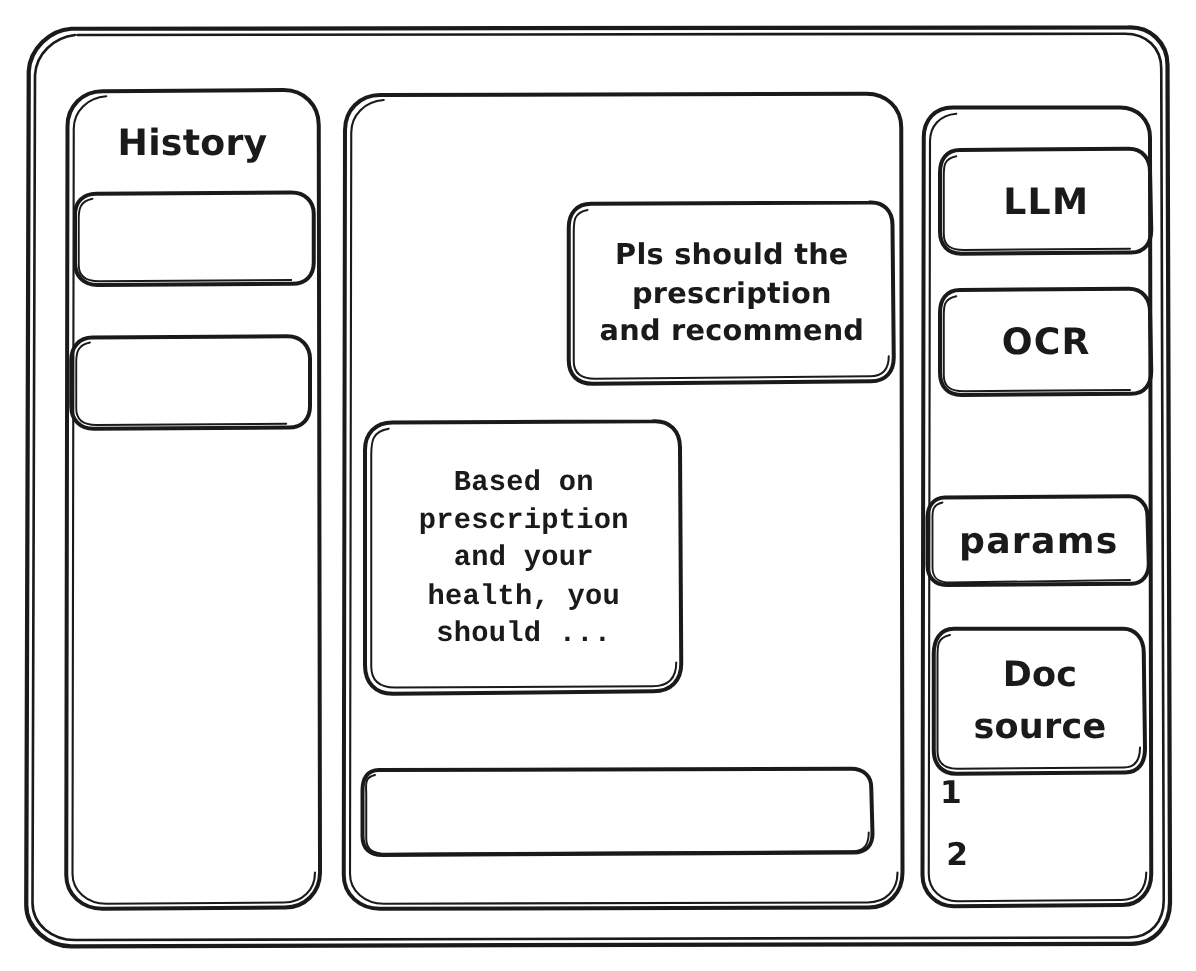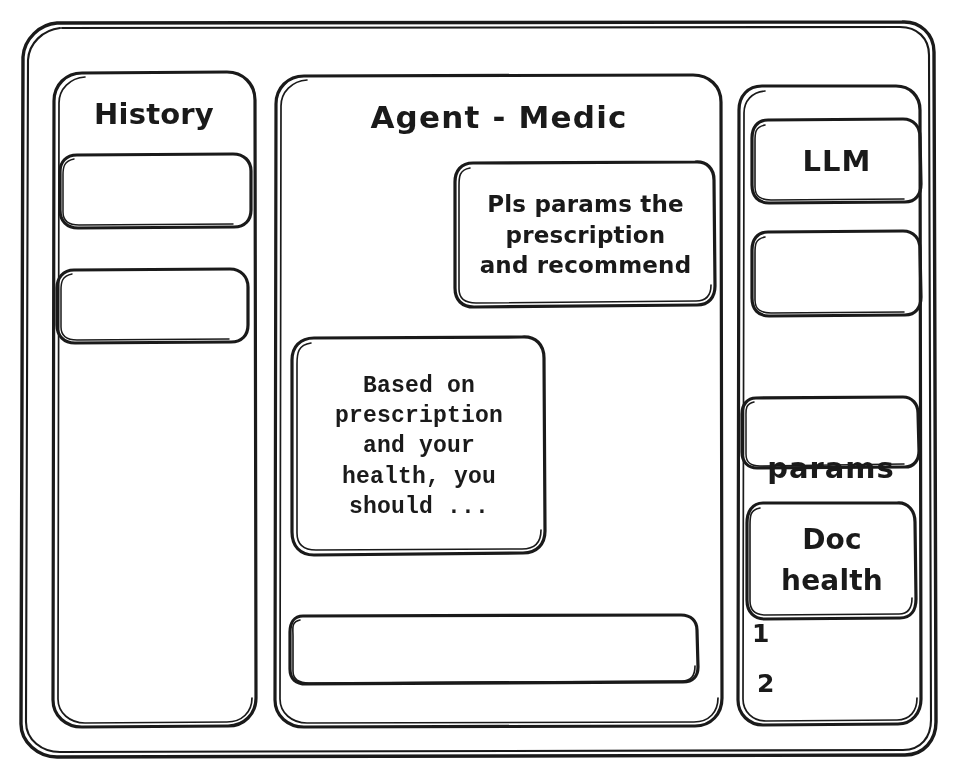--- a/index.html
+++ b/index.html
@@ -260,48 +260,48 @@
   <div class="lbl panel-title" style="left:54px; top:94px; width:200px; height:42px;">History</div>
 
   <div class="hit" style="left:57px; top:154px; width:195px; height:75px;"></div>
   <div class="lbl" style="left:57px; top:154px; width:195px; height:75px; font-size:20px;"></div>
 
   <div class="hit" style="left:57px; top:269px; width:192px; height:75px;"></div>
   <div class="lbl" style="left:57px; top:269px; width:192px; height:75px; font-size:20px;"></div>
 
   <div class="hit" style="left:275px; top:75px; width:448px; height:653px;"></div>
 
-  <div class="lbl center-title" style="left:276px; top:96px; width:446px; height:44px;">Agent - Medic</div>
 
   <div class="hit" style="left:455px; top:161px; width:261px; height:147px;"></div>
-  <div class="lbl bubble-text" style="left:457px; top:165px; width:257px; height:140px;">Pls params the
+  <div class="lbl bubble-text" style="left:457px; top:165px; width:257px; height:140px;">Pls should the
 prescription
 and recommend</div>
 
   <div class="hit" style="left:292px; top:336px; width:254px; height:220px;"></div>
   <div class="lbl bubble-text" style="left:294px; top:340px; width:250px; height:213px;font-family:Liberation Mono, monospace;">Based on
 prescription
 and your
 health, you
 should ...</div>
 
   <div class="hit" style="left:290px; top:615px; width:409px; height:70px;"></div>
   <div class="lbl" style="left:306px; top:615px; width:380px; height:70px; justify-content:flex-start; font-size:21px; font-weight:600;"></div>
 
   <div class="hit" style="left:738px; top:86px; width:184px; height:640px;"></div>
 
   <div class="hit" style="left:752px; top:119px; width:170px; height:85px;"></div>
   <div class="lbl tool-text" style="left:752px; top:119px; width:170px; height:85px;">LLM</div>
 
   <div class="hit" style="left:752px; top:231px; width:170px; height:86px;"></div>
+  <div class="lbl tool-text" style="left:752px; top:231px; width:170px; height:86px;">OCR</div>
 
   <div class="hit" style="left:742px; top:397px; width:178px; height:72px;"></div>
-  <div class="lbl tool-text" style="left:742px; top:397px; width:178px; height:72px;margin-top:36px;">params</div>
+  <div class="lbl tool-text" style="left:742px; top:397px; width:178px; height:72px;">params</div>
 
   <div class="hit" style="left:747px; top:502px; width:170px; height:118px;"></div>
   <div class="lbl src-text" style="left:747px; top:505px; width:170px; height:112px;">Doc
-health</div>
+source</div>
 
   <div class="lbl num-text" style="left:752px; top:618px; width:28px; height:32px; justify-content:flex-start;">1</div>
 
   <div class="lbl num-text" style="left:757px; top:668px; width:28px; height:32px; justify-content:flex-start;">2</div>
 
 </div>
 
 </body></html>

